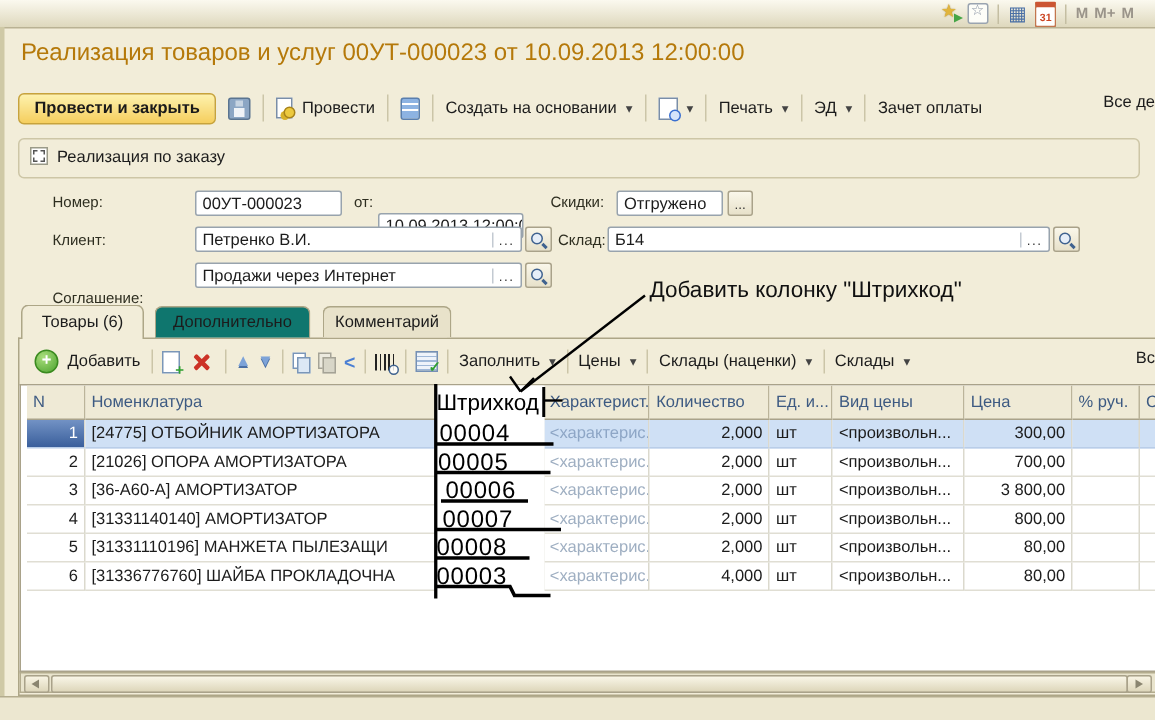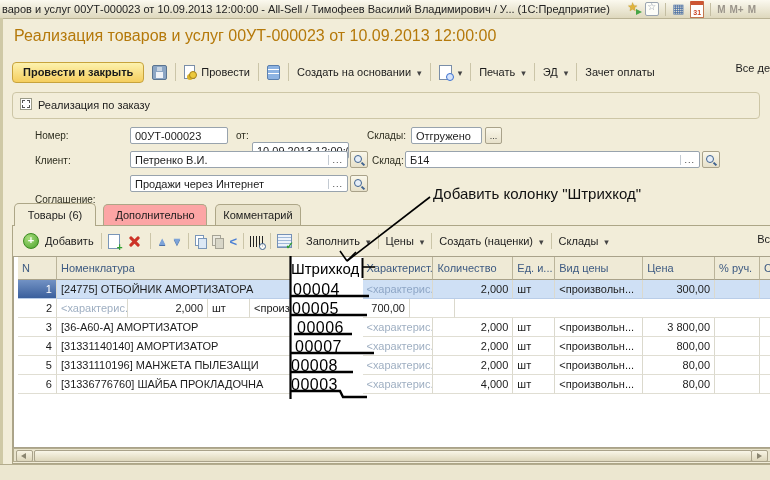--- a/index.html
+++ b/index.html
@@ -69,21 +69,21 @@
   .mag::before{content:"";position:absolute;left:1px;top:1px;width:6px;height:6px;border:1.5px solid #3f628f;border-radius:50%;background:#e6eef8}
   .mag::after{content:"";position:absolute;left:8px;top:9px;width:4px;height:2px;background:#3f628f;transform:rotate(45deg)}
   .calgrid{color:#4a6fa5;font-size:11px;margin-left:auto;flex:0 0 auto}
   .calgrid::before{content:"▦"}
 
   
   .tabpanel{left:12px;top:225px;width:758px;height:239px;border:1px solid #ada687;border-right:none;background:#f2edd9;box-sizing:border-box}
   .tab{position:absolute;box-sizing:border-box;border:1px solid #ada687;border-bottom:none;border-radius:5px 5px 0 0;
     font-size:11px;display:flex;align-items:center;justify-content:center;white-space:nowrap}
   .tab.active{left:14px;top:203px;width:82px;height:23px;background:#f2edd9;z-index:3}
-  .tab.t2{left:103px;top:204px;width:104px;height:21px;background:#fca5a5}
+  .tab.t2{left:103px;top:204px;width:104px;height:21px;background:#0f766e}
   .tab.t3{left:215px;top:204px;width:86px;height:21px;background:#e8e2ca}
 
   
   .tbar{left:18px;top:229px;right:14px;height:24px;display:flex;align-items:center;font-size:11px;white-space:nowrap;overflow:hidden}
   .tbar .sep{height:16px;margin:0 4px}
   .ico{position:relative;display:inline-block;flex:0 0 auto;margin:0 2px}
   .add-circle{width:14px;height:14px;border-radius:50%;border:1px solid #3a8a1f;
     background:radial-gradient(circle at 35% 30%,#a9de7c,#4ca22e);color:#fff;font-weight:bold}
   .add-circle::before{content:"+";position:absolute;left:0;right:0;top:0;text-align:center;font-size:11px;line-height:13px}
   .doc-add{width:10px;height:13px;background:#fff;border:1px solid #7a96b8}
@@ -146,21 +146,20 @@
   .anno-note{left:433px;top:185px;font-size:15px;color:#111;z-index:7;white-space:nowrap}
   .anno-head{left:291px;top:260px;font-size:15px;color:#000;z-index:7;white-space:nowrap}
   .anno-num{position:absolute;font-size:16px;color:#000;z-index:7;letter-spacing:.5px;white-space:nowrap}
 </style>
 </head>
 <body>
 
 <div class="screen">
 
   <div class="titlebar">
-    <span class="tb-title">варов и услуг 00УТ-000023 от 10.09.2013 12:00:00 - All-Sell / Тимофеев Василий Владимирович / У... (1С:Предприятие)</span>
     <span class="tb-icons">
       <span class="tbi star-add"></span>
       <span class="tbi star-box"></span>
       <span class="tb-sep"></span>
       <span class="tbi calc"></span>
       <span class="tbi cal"></span>
       <span class="tb-sep"></span>
       <span class="memlbl">M</span>
       <span class="memlbl">M+</span>
       <span class="memlbl">M</span>
@@ -217,21 +216,21 @@
 
   <div class="flabel" style="left:35px;top:130px">Номер:</div>
   <div class="input" style="left:130px;top:127px;width:98px">
     <span>00УТ-000023</span>
   </div>
   <div class="flabel" style="left:236px;top:130px">от:</div>
   <div class="input" style="left:252px;top:142px;width:97px">
     <span>10.09.2013 12:00:00</span>
     <span class="calgrid"></span>
   </div>
-  <div class="flabel" style="left:367px;top:130px">Склады:</div>
+  <div class="flabel" style="left:367px;top:130px">Скидки:</div>
   <div class="input" style="left:411px;top:127px;width:71px">
     <span>Отгружено</span>
   </div>
   <div class="btn-small" style="left:485px;top:127px;width:17px">...</div>
 
   <div class="flabel" style="left:35px;top:155px">Клиент:</div>
   <div class="input" style="left:130px;top:151px;width:218px">
     <span>Петренко В.И.</span>
     <span class="in-ell">...</span>
   </div>
@@ -291,21 +290,21 @@
       <span>Заполнить</span>
       <span class="caret"></span>
     </span>
     <span class="sep"></span>
     <span class="linkbtn">
       <span>Цены</span>
       <span class="caret"></span>
     </span>
     <span class="sep"></span>
     <span class="linkbtn">
-      <span>Создать (наценки)</span>
+      <span>Склады (наценки)</span>
       <span class="caret"></span>
     </span>
     <span class="sep"></span>
     <span class="linkbtn">
       <span>Склады</span>
       <span class="caret"></span>
     </span>
   </div>
   <div class="tb-right">Вс</div>
 
@@ -328,20 +327,21 @@
       <div class="td c-char">&lt;характерис...</div>
       <div class="td c-qty">2,000</div>
       <div class="td c-unit">шт</div>
       <div class="td c-kind">&lt;произвольн...</div>
       <div class="td c-price">300,00</div>
       <div class="td c-pct"></div>
       <div class="td c-last"></div>
     </div>
     <div class="trow" style="top:42px">
       <div class="td c-n">2</div>
+      <div class="td c-nom">[21026] ОПОРА АМОРТИЗАТОРА</div>
       <div class="td c-char">&lt;характерис...</div>
       <div class="td c-qty">2,000</div>
       <div class="td c-unit">шт</div>
       <div class="td c-kind">&lt;произвольн...</div>
       <div class="td c-price">700,00</div>
       <div class="td c-pct"></div>
       <div class="td c-last"></div>
     </div>
     <div class="trow" style="top:61px">
       <div class="td c-n">3</div>

